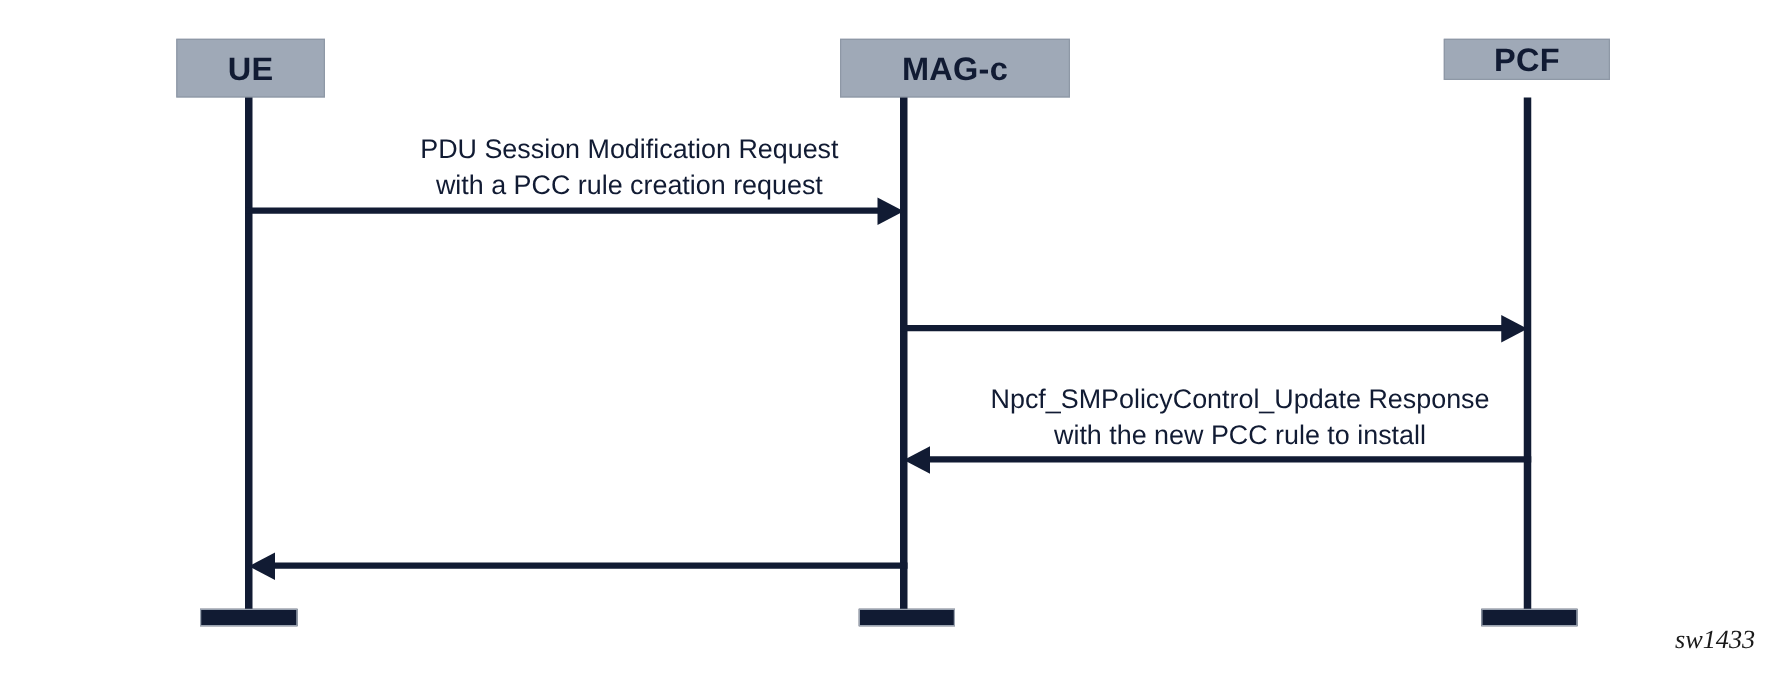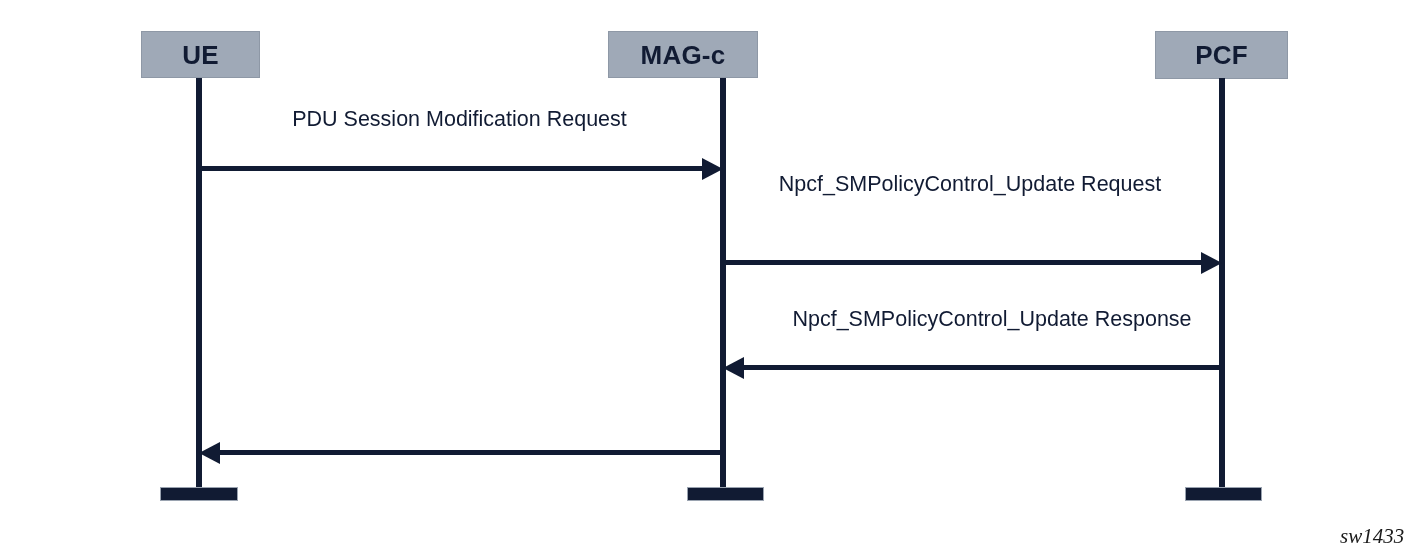--- a/index.html
+++ b/index.html
@@ -98,63 +98,64 @@
 </style>
 </head>
 <body>
 
 <div id="canvas">
 
   <div class="actor-box" style="left:141px; top:31px; width:119px; height:47px;">
     <span class="actor-label">UE</span>
   </div>
 
-  <div class="actor-box" style="left:608px; top:31px; width:150px; height:47px;text-align:center;">
+  <div class="actor-box" style="left:672px; top:31px; width:184px; height:47px;text-align:center;">
     <span class="actor-label">MAG-c</span>
   </div>
 
-  <div class="actor-box" style="left:1155px; top:31px; width:133px; height:48px;">
+  <div class="actor-box" style="left:1155px; top:31px; width:133px; height:33px;">
     <span class="actor-label">PCF</span>
   </div>
 
   <div class="lifeline" style="left:196px; top:78px; height:412px;"></div>
   <div class="lifeline-foot" style="left:160px; top:487px; width:78px;"></div>
 
   <div class="lifeline" style="left:720px; top:78px; height:412px;"></div>
   <div class="lifeline-foot" style="left:687px; top:487px; width:77px;"></div>
 
   <div class="lifeline" style="left:1219px; top:78px; height:412px;"></div>
   <div class="lifeline-foot" style="left:1185px; top:487px; width:77px;"></div>
 
   <div class="msg">
-    <div class="msg-label" style="left:196px; top:105px; width:527px;">
+    <div class="msg-label" style="left:196px; top:105px; width:527px;padding-left:44px;">
       <div>PDU Session Modification Request</div>
+      <div>with a PCC rule creation request</div>
     </div>
     <div class="msg-line" style="left:196px; top:166px; width:507px;"></div>
     <div class="arrowhead right" style="left:702px; top:157.5px;"></div>
   </div>
 
   <div class="msg">
     <div class="msg-label" style="left:720px; top:170px; width:500px;">
-      <div>Npcf_SMPolicyControl_Update Request</div>
     </div>
     <div class="msg-line" style="left:720px; top:260px; width:482px;"></div>
     <div class="arrowhead right" style="left:1201px; top:251.5px;"></div>
   </div>
 
   <div class="msg">
     <div class="msg-label" style="left:742px; top:305px; width:500px;">
       <div>Npcf_SMPolicyControl_Update Response</div>
+      <div>with the new PCC rule to install</div>
     </div>
     <div class="msg-line" style="left:744px; top:365px; width:481px;"></div>
     <div class="arrowhead left" style="left:723px; top:356.5px;"></div>
   </div>
 
   <div class="msg">
     <div class="msg-label" style="left:196px; top:391px; width:527px;">
     </div>
     <div class="msg-line" style="left:220px; top:450px; width:506px;"></div>
     <div class="arrowhead left" style="left:199px; top:441.5px;"></div>
   </div>
 
-  <div class="corner-tag" style="left:1340px; top:524px;text-align:right;">sw1433</div>
+  <div class="corner-tag" style="left:1340px; top:499px;text-align:right;">sw1433</div>
 
 </div>
 
 </body></html>

